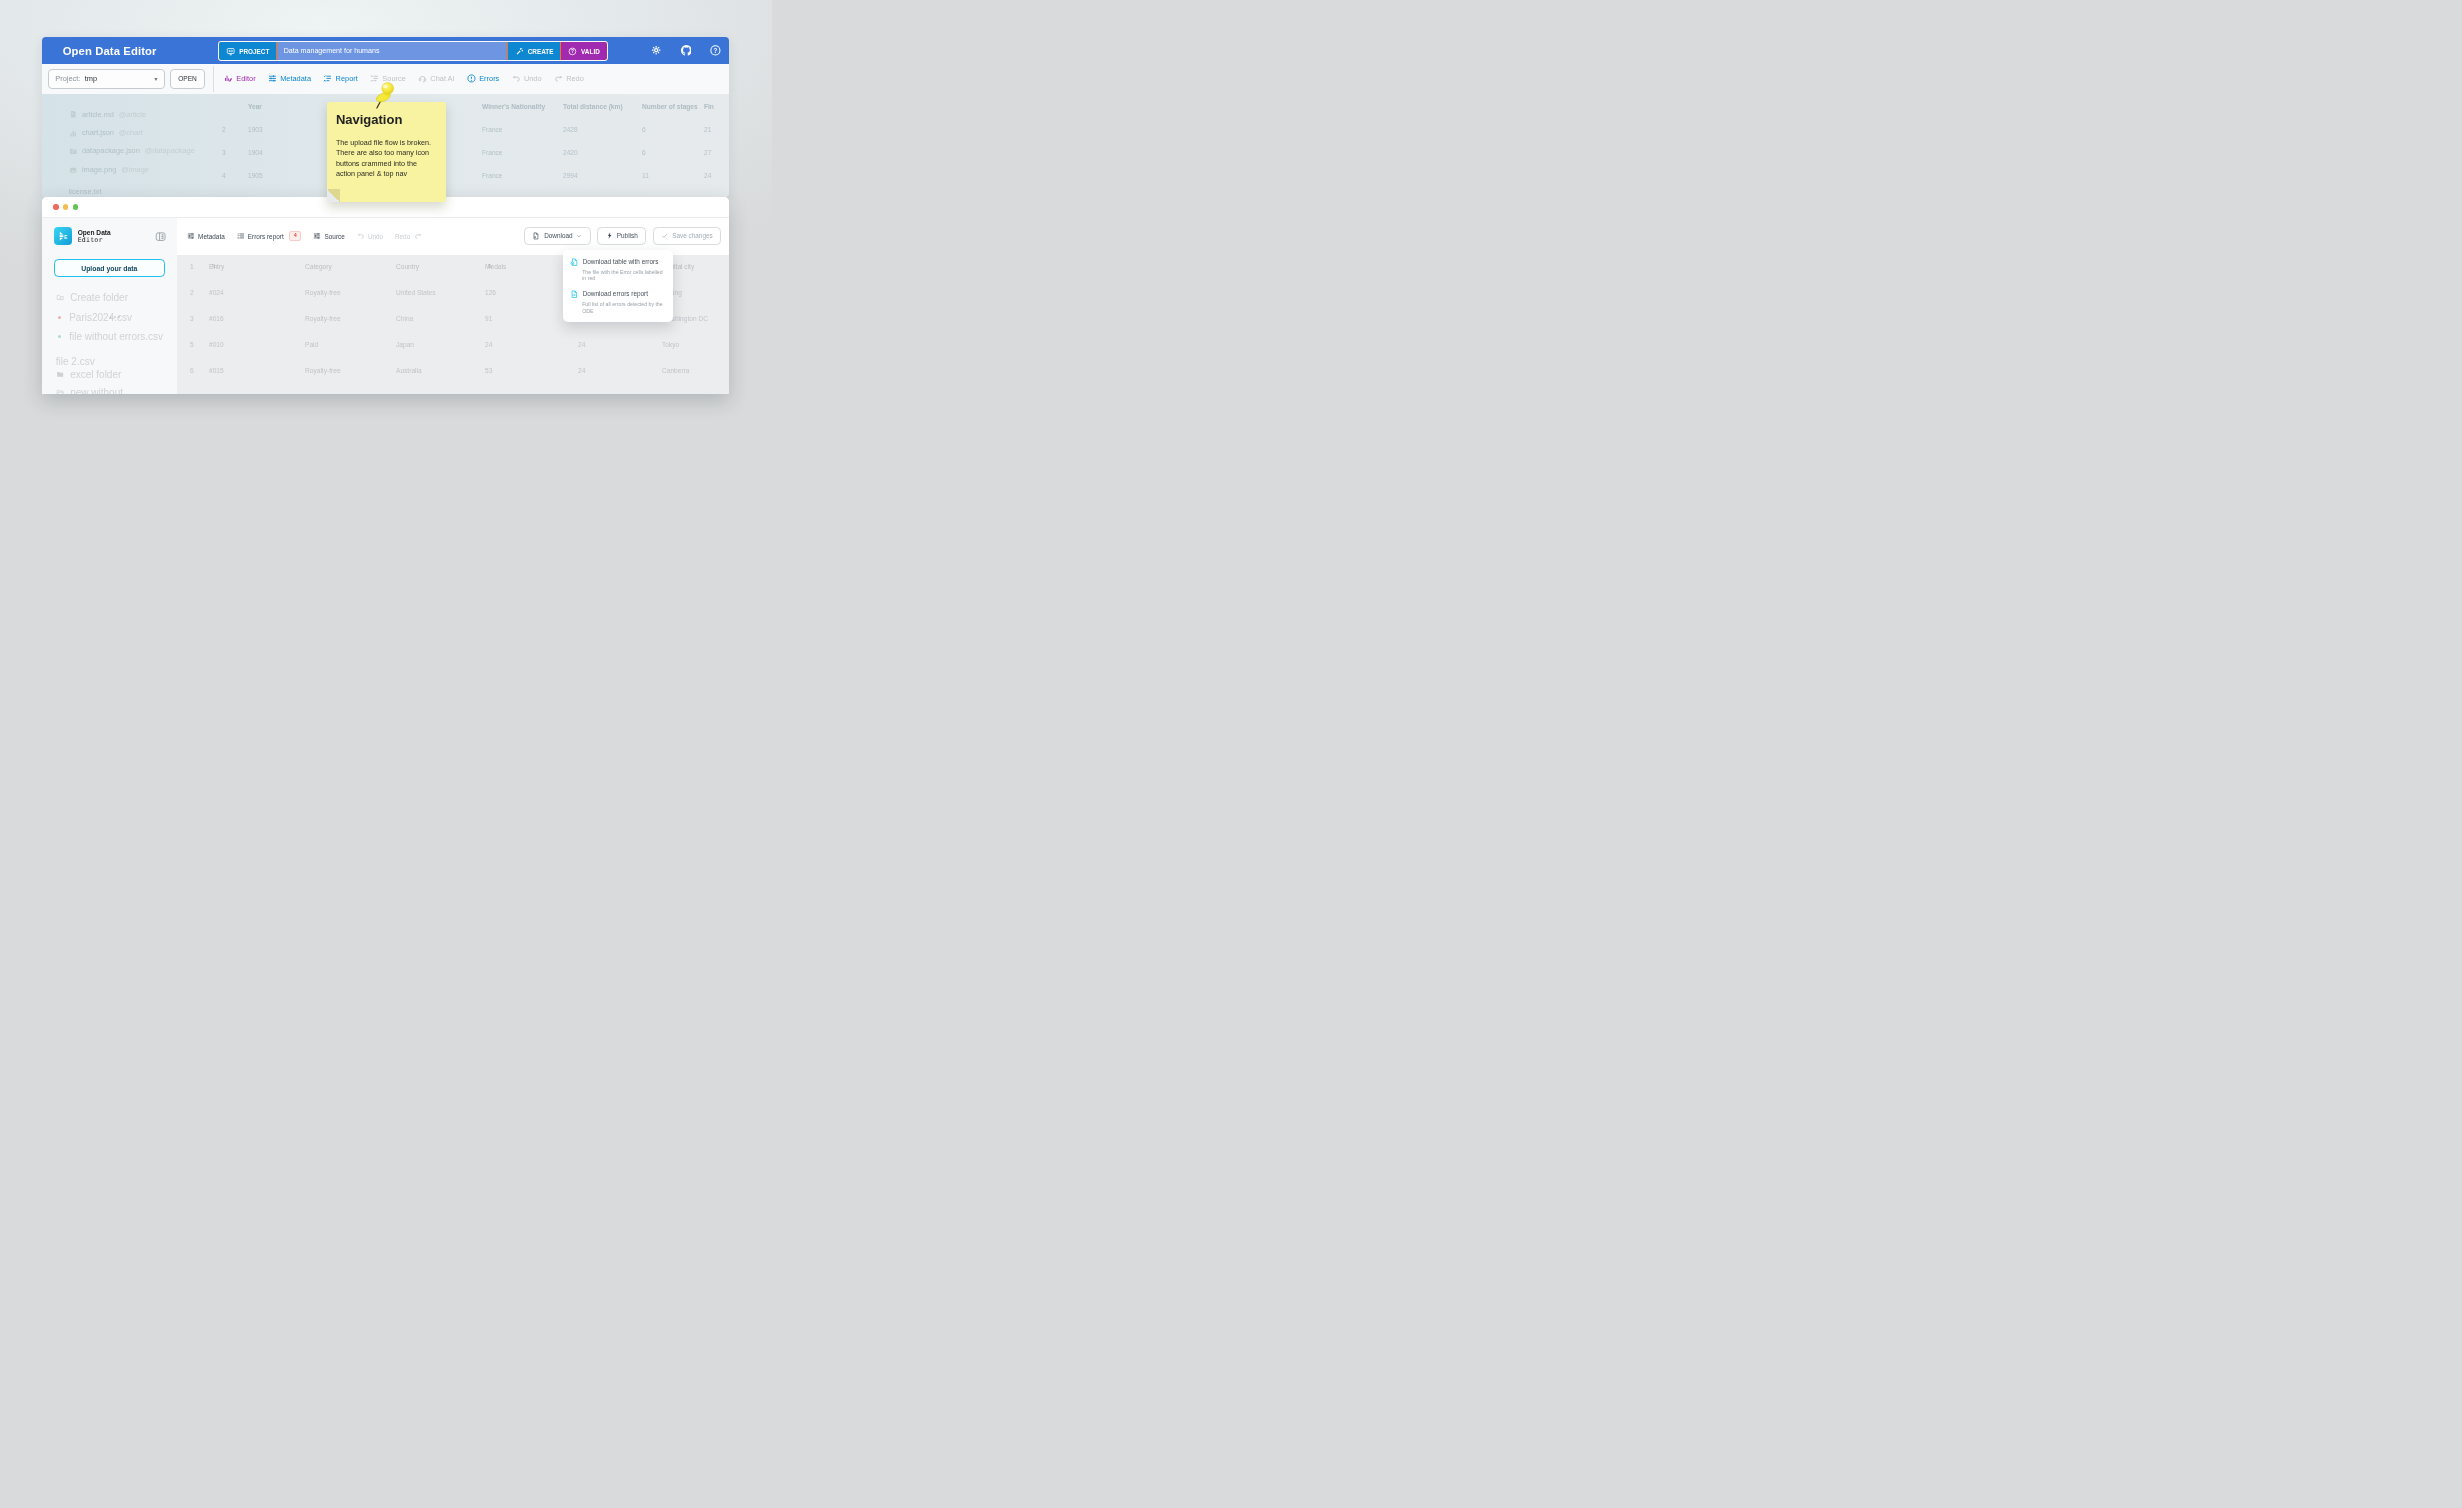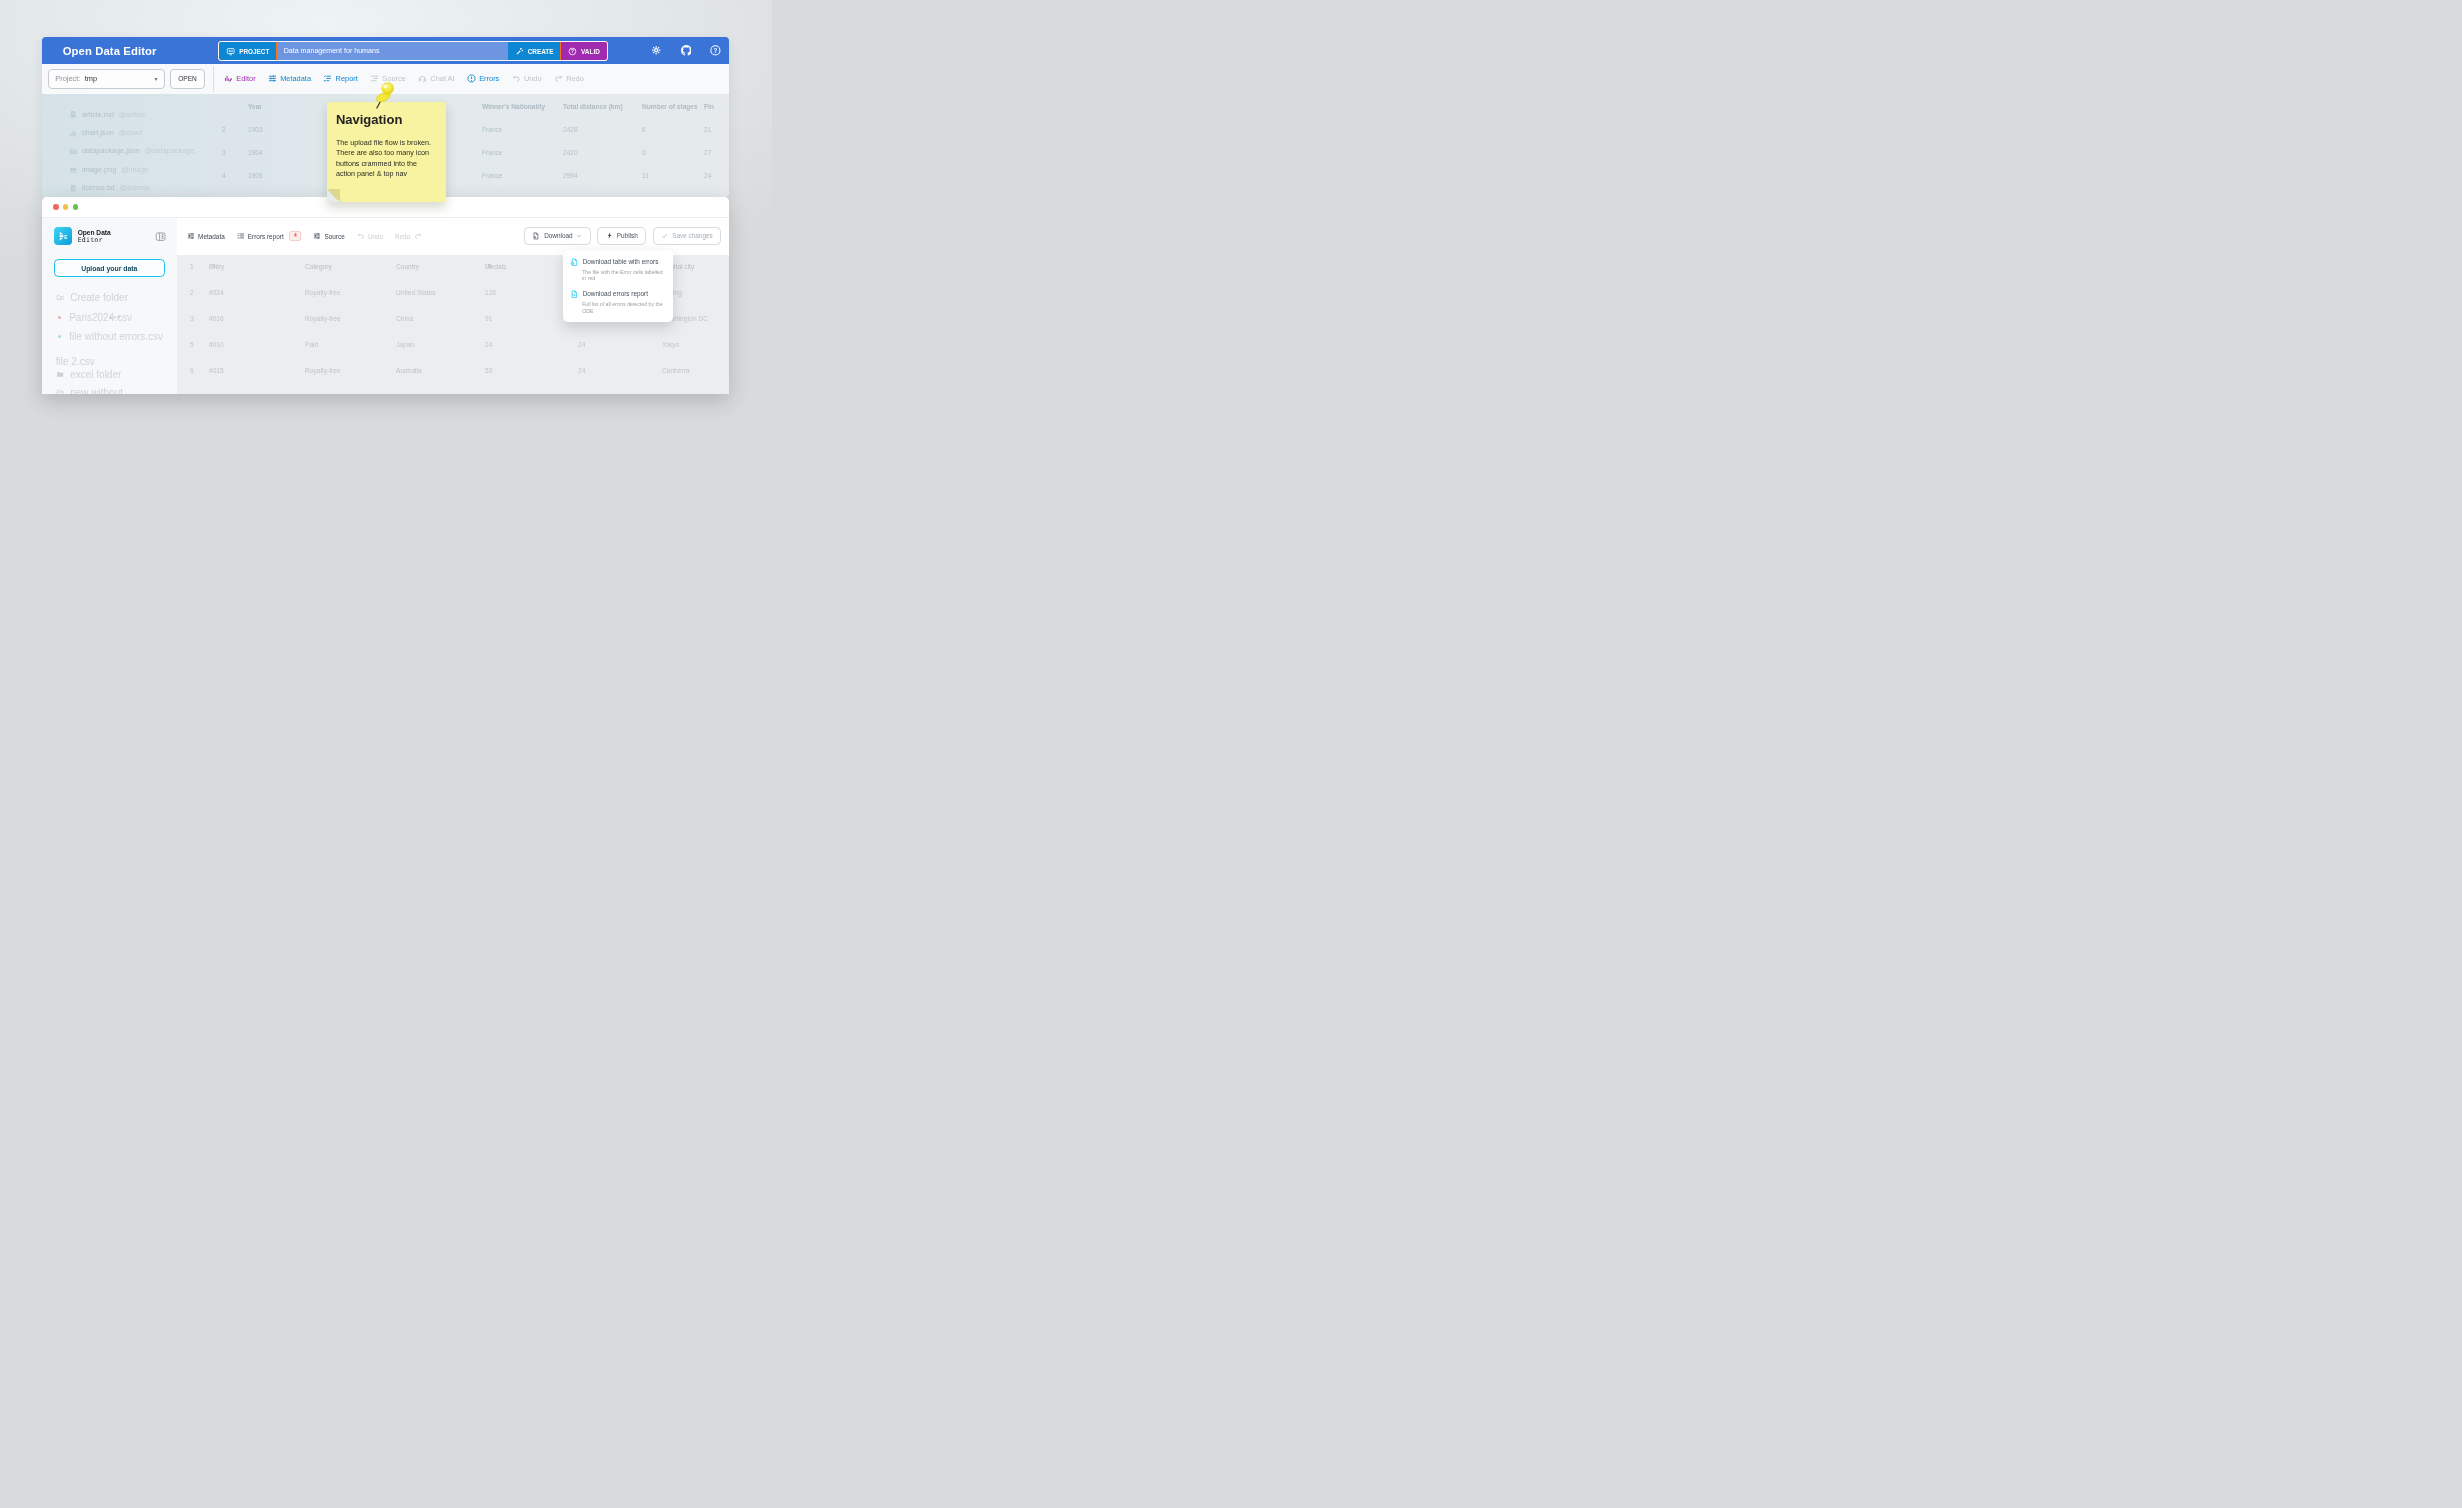--- a/index.html
+++ b/index.html
@@ -281,21 +281,21 @@
           <span class="ftag">@datapackage</span>
       </div>
       <div class="frow" style="top:71px;">
         <svg width="8.4" height="8.4" viewBox="0 0 18 18" fill="#9cb4ab">
             <rect x="2.5" y="3.5" width="13" height="11" rx="1"></rect>
             <path d="M4.5 12.5l3-3.5 2.5 2.5 2-2 2.5 3z" fill="#e2e9ec"></path>
           </svg>
         <span class="fname">image.png</span>
           <span class="ftag">@image</span>
       </div>
-      <div class="frow" style="top:89px;">
+      <div class="frow" style="top:89px;flex-direction:column;">
         <svg width="8.4" height="8.4" viewBox="0 0 18 18" fill="#9cb4ab">
             <path d="M4 2h7l3 3v11H4z"></path>
             <path d="M6 9h6M6 12h6" stroke="#e2e9ec" stroke-width="1.4"></path>
           </svg>
         <span class="fname">license.txt</span>
           <span class="ftag">@license</span>
       </div>
 
       <div class="toptable">
         <div class="trow head">

